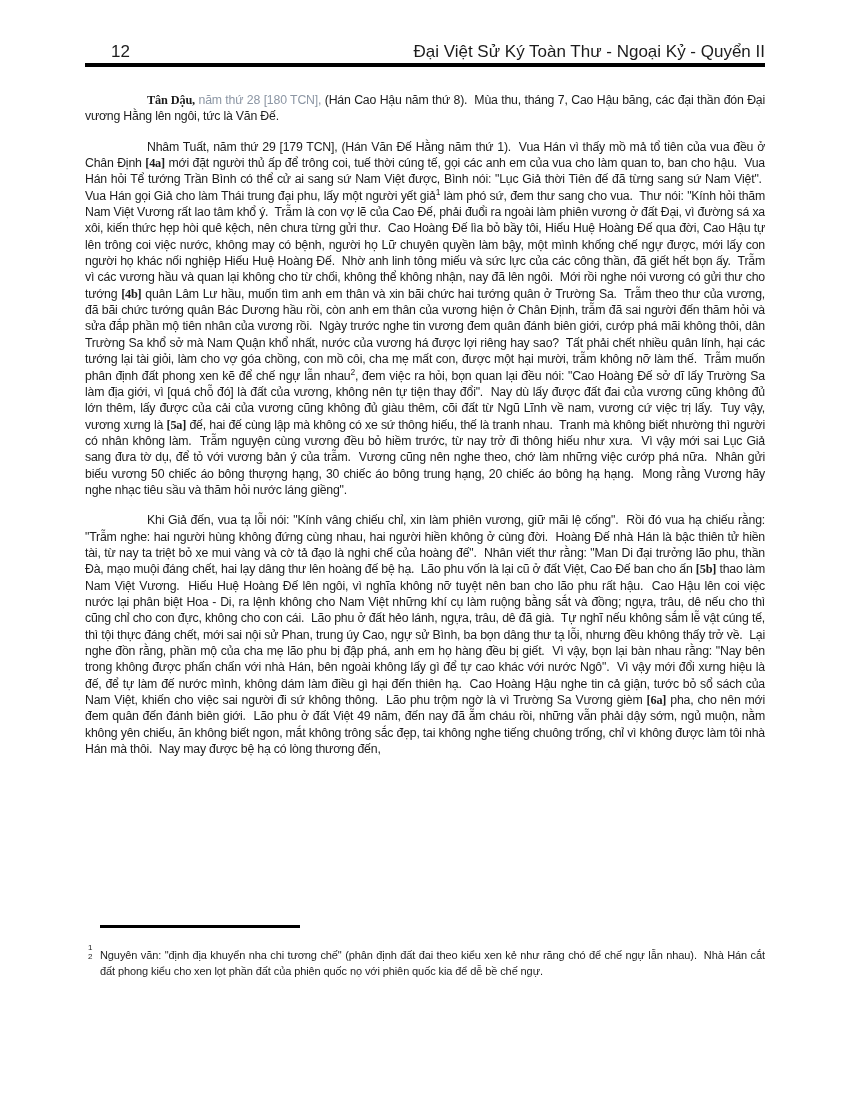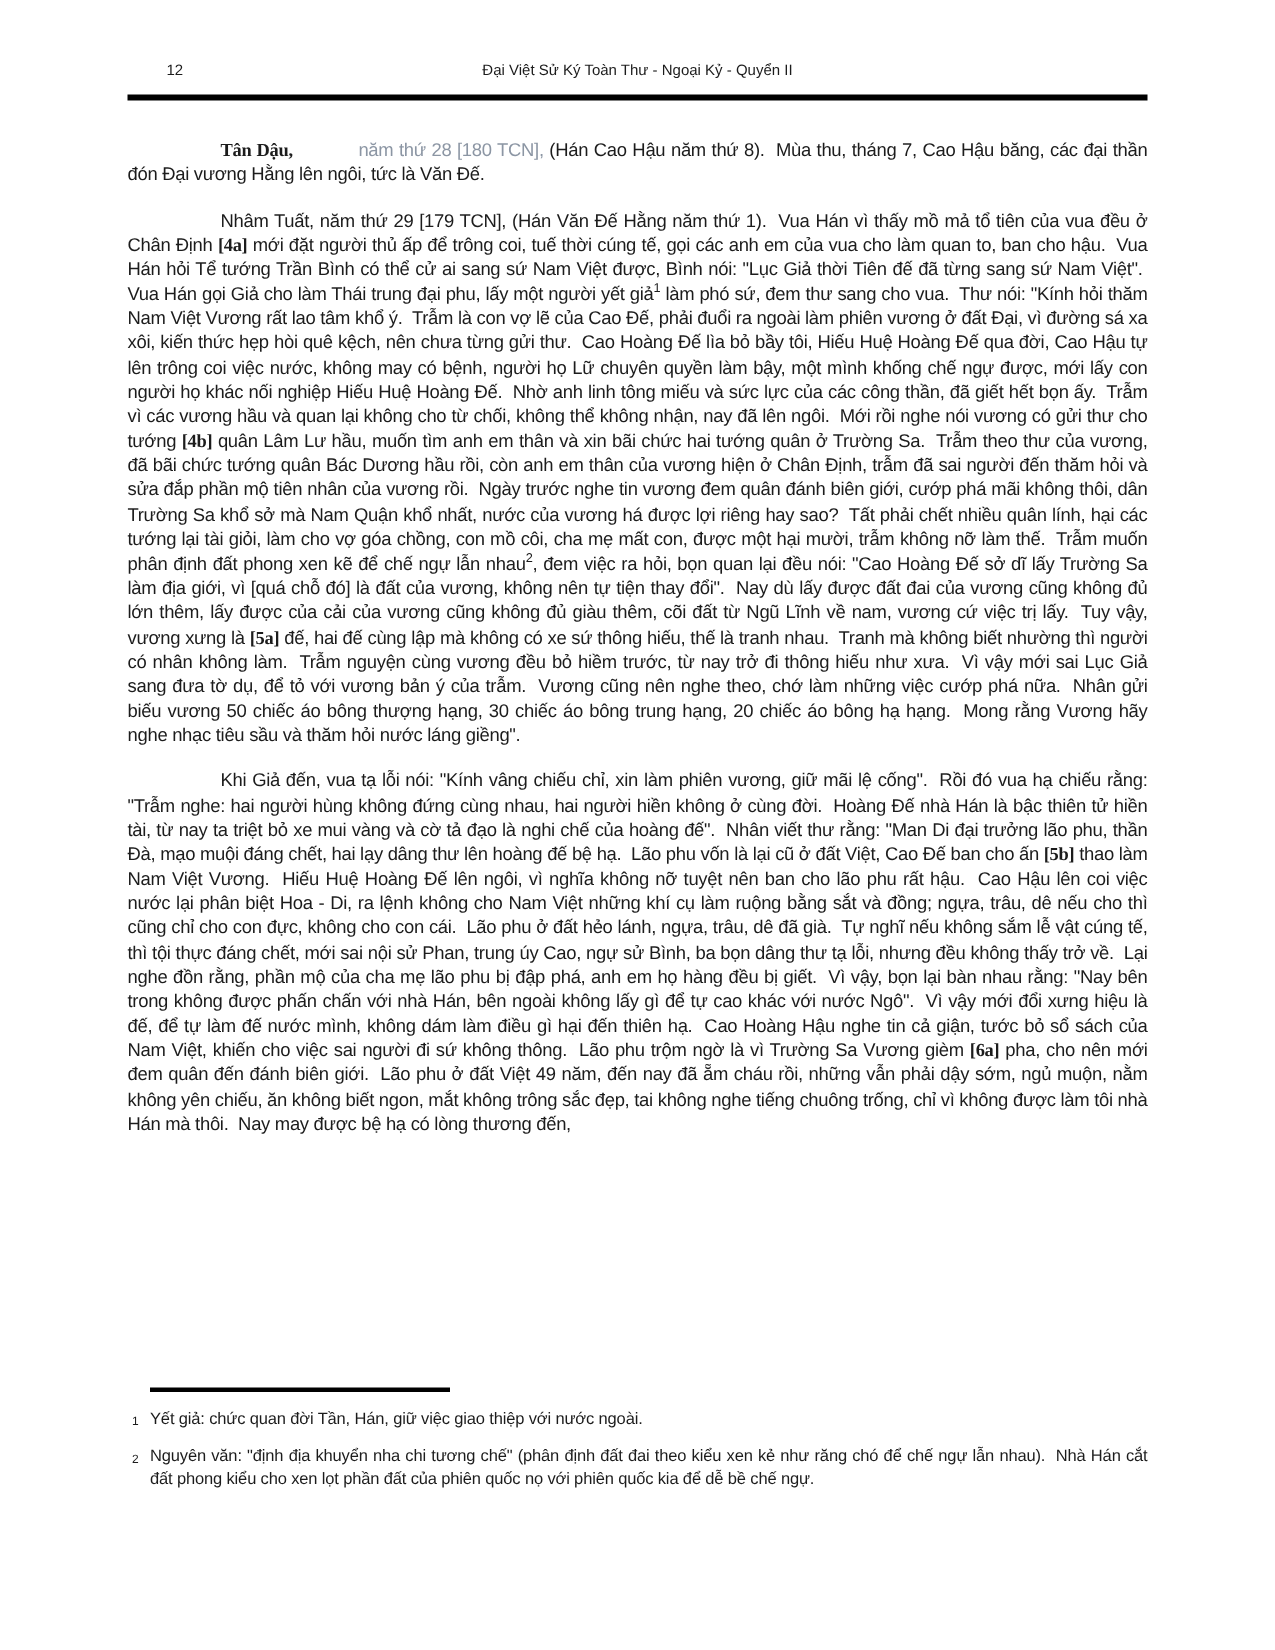--- a/index.html
+++ b/index.html
@@ -8,40 +8,40 @@
     width: 850px;
     height: 1100px;
     background: #ffffff;
     font-family: "Liberation Sans", "DejaVu Sans", sans-serif;
     color: #1c1c1c;
     overflow: hidden;
   }
   .header-row {
     position: absolute;
     top: 42px; left: 85px; width: 680px; height: 20px;
-    font-size: 10px;
+    font-size: 17px;
   }
   .page-num { position: absolute; left: 26px; top: 0; }
-  .doc-title { display: block; text-align: center; }
+  .doc-title { display: block; text-align: right; }
   .header-rule {
     position: absolute;
     top: 63px; left: 85px; width: 680px; height: 4px;
     background: #000000;
   }
   .body-text {
     position: absolute;
     top: 92px; left: 85px; width: 680px;
     font-size: 12.3px;
     line-height: 16.35px;
     text-align: justify;
     letter-spacing: -0.2px;
   }
   .body-text p { margin: 0 0 14px 0; text-indent: 62px; }
   b.folio { font-weight: bold; font-family: Liberation Serif, serif; }
-  .muted { color: var(--muted, #8c96a4); margin-left: 40px; }
+  .muted { color: var(--muted, #8c96a4); }
   sup.fnref { font-size: 8.5px; line-height: 0; }
   .footnote-rule {
     position: absolute;
     top: 925px; left: 100px; width: 200px; height: 3px;
     background: #000000;
   }
   .footnotes {
     position: absolute;
     top: 939px; left: 85px; width: 680px;
     font-size: 11px;
@@ -63,16 +63,16 @@
   <div class="header-rule"></div>
 
   <main class="body-text">
       <p><b class="folio">Tân Dậu,</b><span class="muted"> năm thứ 28 [180 TCN], </span><span>(Hán Cao Hậu năm thứ 8).&nbsp; Mùa thu, tháng 7, Cao Hậu băng, các đại thần đón Đại vương Hằng lên ngôi, tức là Văn Đế.</span></p>
       <p><span>Nhâm Tuất, năm thứ 29 [179 TCN], (Hán Văn Đế Hằng năm thứ 1).&nbsp; Vua Hán vì thấy mồ mả tổ tiên của vua đều ở Chân Định </span><b class="folio">[4a]</b><span> mới đặt người thủ ấp để trông coi, tuế thời cúng tế, gọi các anh em của vua cho làm quan to, ban cho hậu.&nbsp; Vua Hán hỏi Tể tướng Trần Bình có thể cử ai sang sứ Nam Việt được, Bình nói: "Lục Giả thời Tiên đế đã từng sang sứ Nam Việt".&nbsp; Vua Hán gọi Giả cho làm Thái trung đại phu, lấy một người yết giả</span><sup class="fnref">1</sup><span> làm phó sứ, đem thư sang cho vua.&nbsp; Thư nói: "Kính hỏi thăm Nam Việt Vương rất lao tâm khổ ý.&nbsp; Trẫm là con vợ lẽ của Cao Đế, phải đuổi ra ngoài làm phiên vương ở đất Đại, vì đường sá xa xôi, kiến thức hẹp hòi quê kệch, nên chưa từng gửi thư.&nbsp; Cao Hoàng Đế lìa bỏ bầy tôi, Hiếu Huệ Hoàng Đế qua đời, Cao Hậu tự lên trông coi việc nước, không may có bệnh, người họ Lữ chuyên quyền làm bậy, một mình khống chế ngự được, mới lấy con người họ khác nối nghiệp Hiếu Huệ Hoàng Đế.&nbsp; Nhờ anh linh tông miếu và sức lực của các công thần, đã giết hết bọn ấy.&nbsp; Trẫm vì các vương hầu và quan lại không cho từ chối, không thể không nhận, nay đã lên ngôi.&nbsp; Mới rồi nghe nói vương có gửi thư cho tướng </span><b class="folio">[4b]</b><span> quân Lâm Lư hầu, muốn tìm anh em thân và xin bãi chức hai tướng quân ở Trường Sa.&nbsp; Trẫm theo thư của vương, đã bãi chức tướng quân Bác Dương hầu rồi, còn anh em thân của vương hiện ở Chân Định, trẫm đã sai người đến thăm hỏi và sửa đắp phần mộ tiên nhân của vương rồi.&nbsp; Ngày trước nghe tin vương đem quân đánh biên giới, cướp phá mãi không thôi, dân Trường Sa khổ sở mà Nam Quận khổ nhất, nước của vương há được lợi riêng hay sao?&nbsp; Tất phải chết nhiều quân lính, hại các tướng lại tài giỏi, làm cho vợ góa chồng, con mồ côi, cha mẹ mất con, được một hại mười, trẫm không nỡ làm thế.&nbsp; Trẫm muốn phân định đất phong xen kẽ để chế ngự lẫn nhau</span><sup class="fnref">2</sup><span>, đem việc ra hỏi, bọn quan lại đều nói: "Cao Hoàng Đế sở dĩ lấy Trường Sa làm địa giới, vì [quá chỗ đó] là đất của vương, không nên tự tiện thay đổi".&nbsp; Nay dù lấy được đất đai của vương cũng không đủ lớn thêm, lấy được của cải của vương cũng không đủ giàu thêm, cõi đất từ Ngũ Lĩnh về nam, vương cứ việc trị lấy.&nbsp; Tuy vậy, vương xưng là </span><b class="folio">[5a]</b><span> đế, hai đế cùng lập mà không có xe sứ thông hiếu, thế là tranh nhau.&nbsp; Tranh mà không biết nhường thì người có nhân không làm.&nbsp; Trẫm nguyện cùng vương đều bỏ hiềm trước, từ nay trở đi thông hiếu như xưa.&nbsp; Vì vậy mới sai Lục Giả sang đưa tờ dụ, để tỏ với vương bản ý của trẫm.&nbsp; Vương cũng nên nghe theo, chớ làm những việc cướp phá nữa.&nbsp; Nhân gửi biếu vương 50 chiếc áo bông thượng hạng, 30 chiếc áo bông trung hạng, 20 chiếc áo bông hạ hạng.&nbsp; Mong rằng Vương hãy nghe nhạc tiêu sầu và thăm hỏi nước láng giềng".</span></p>
       <p><span>Khi Giả đến, vua tạ lỗi nói: "Kính vâng chiếu chỉ, xin làm phiên vương, giữ mãi lệ cống".&nbsp; Rồi đó vua hạ chiếu rằng: "Trẫm nghe: hai người hùng không đứng cùng nhau, hai người hiền không ở cùng đời.&nbsp; Hoàng Đế nhà Hán là bậc thiên tử hiền tài, từ nay ta triệt bỏ xe mui vàng và cờ tả đạo là nghi chế của hoàng đế".&nbsp; Nhân viết thư rằng: "Man Di đại trưởng lão phu, thần Đà, mạo muội đáng chết, hai lạy dâng thư lên hoàng đế bệ hạ.&nbsp; Lão phu vốn là lại cũ ở đất Việt, Cao Đế ban cho ấn </span><b class="folio">[5b]</b><span> thao làm Nam Việt Vương.&nbsp; Hiếu Huệ Hoàng Đế lên ngôi, vì nghĩa không nỡ tuyệt nên ban cho lão phu rất hậu.&nbsp; Cao Hậu lên coi việc nước lại phân biệt Hoa - Di, ra lệnh không cho Nam Việt những khí cụ làm ruộng bằng sắt và đồng; ngựa, trâu, dê nếu cho thì cũng chỉ cho con đực, không cho con cái.&nbsp; Lão phu ở đất hẻo lánh, ngựa, trâu, dê đã già.&nbsp; Tự nghĩ nếu không sắm lễ vật cúng tế, thì tội thực đáng chết, mới sai nội sử Phan, trung úy Cao, ngự sử Bình, ba bọn dâng thư tạ lỗi, nhưng đều không thấy trở về.&nbsp; Lại nghe đồn rằng, phần mộ của cha mẹ lão phu bị đập phá, anh em họ hàng đều bị giết.&nbsp; Vì vậy, bọn lại bàn nhau rằng: "Nay bên trong không được phấn chấn với nhà Hán, bên ngoài không lấy gì để tự cao khác với nước Ngô".&nbsp; Vì vậy mới đổi xưng hiệu là đế, để tự làm đế nước mình, không dám làm điều gì hại đến thiên hạ.&nbsp; Cao Hoàng Hậu nghe tin cả giận, tước bỏ sổ sách của Nam Việt, khiến cho việc sai người đi sứ không thông.&nbsp; Lão phu trộm ngờ là vì Trường Sa Vương gièm </span><b class="folio">[6a]</b><span> pha, cho nên mới đem quân đến đánh biên giới.&nbsp; Lão phu ở đất Việt 49 năm, đến nay đã ẵm cháu rồi, những vẫn phải dậy sớm, ngủ muộn, nằm không yên chiếu, ăn không biết ngon, mắt không trông sắc đẹp, tai không nghe tiếng chuông trống, chỉ vì không được làm tôi nhà Hán mà thôi.&nbsp; Nay may được bệ hạ có lòng thương đến,</span></p>
     </main>
 
   <div class="footnote-rule"></div>
   <section class="footnotes">
-      <div class="footnote"><sup>1</sup><span>Yết giả: chức quan đời Tần, Hán, giữ việc giao thiệp với nước ngoài.</span></div>
+      <div class="footnote"><sup>1</sup></div>
       <div class="footnote"><sup>2</sup><span>Nguyên văn: "định địa khuyển nha chi tương chế" (phân định đất đai theo kiểu xen kẻ như răng chó để chế ngự lẫn nhau).&nbsp; Nhà Hán cắt đất phong kiểu cho xen lọt phần đất của phiên quốc nọ với phiên quốc kia để dễ bề chế ngự.</span></div>
     </section>
 </div>
 
 </body></html>

